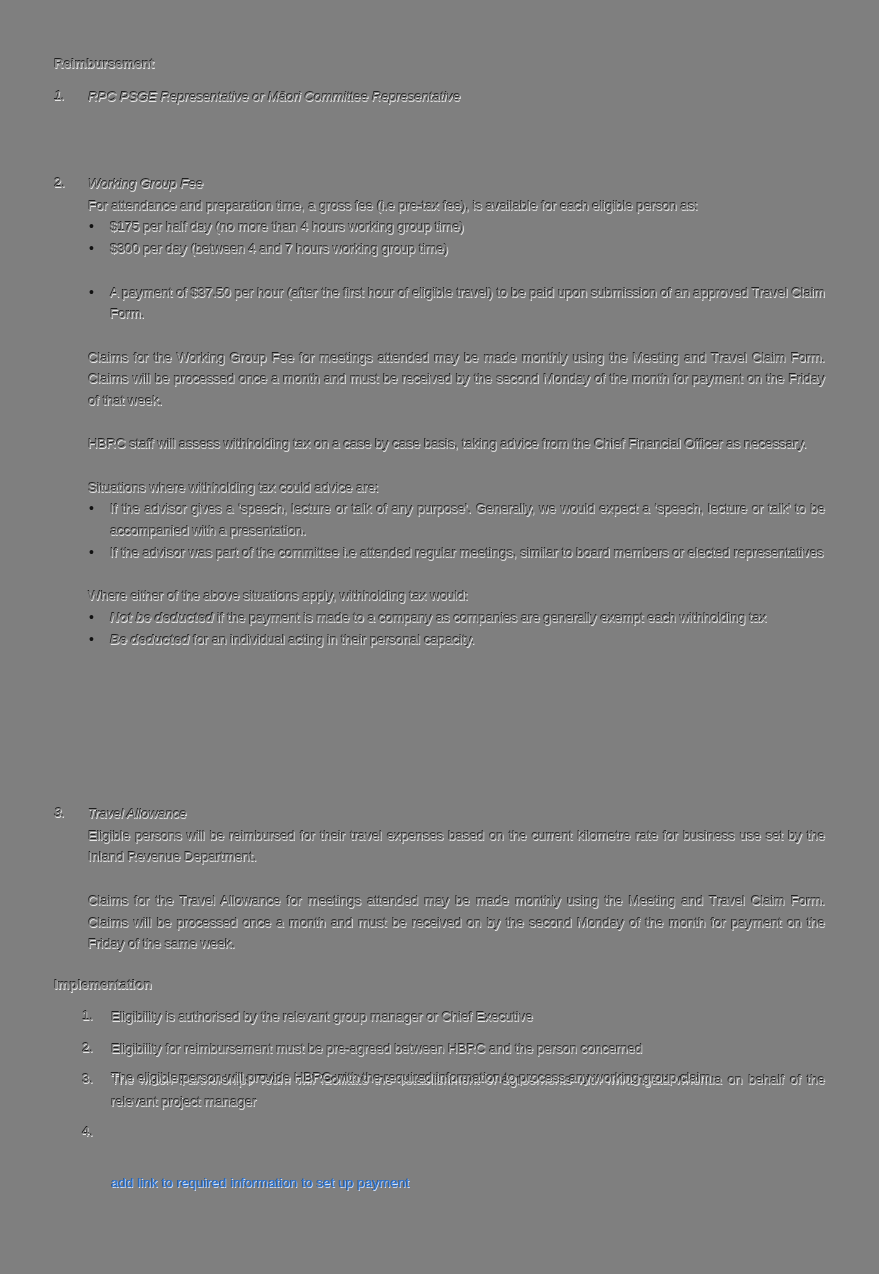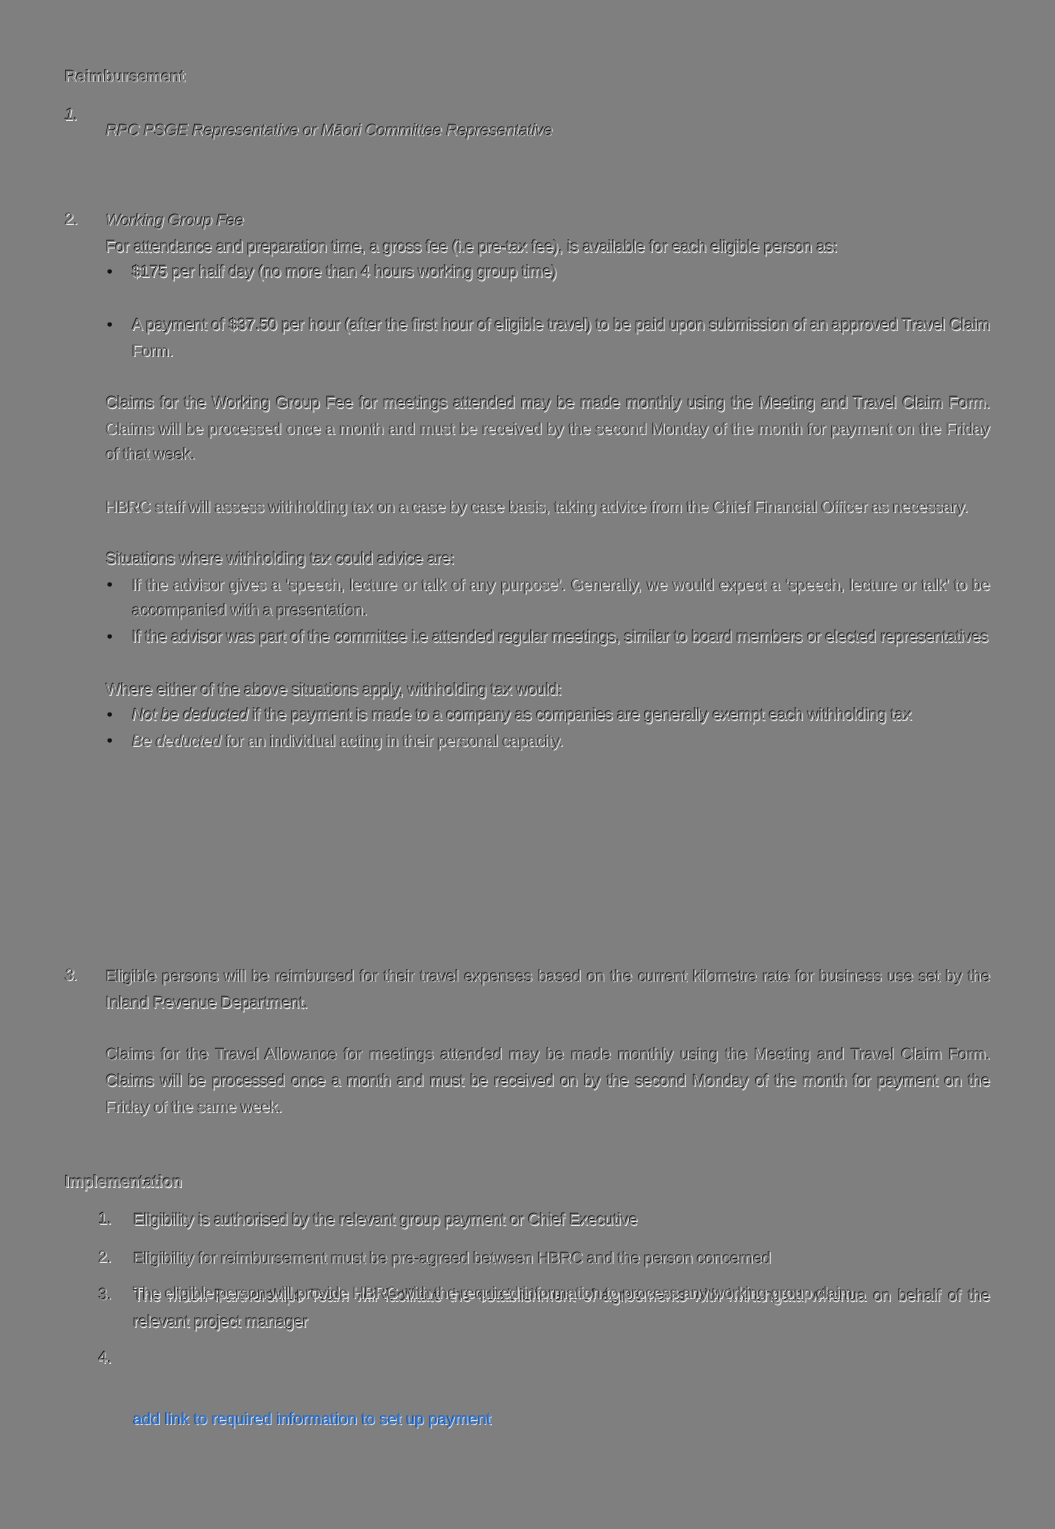--- a/index.html
+++ b/index.html
@@ -6,44 +6,45 @@
   body {
     width: 879px; height: 1274px; background: #7f7f7f; overflow: hidden;
     font-family: "Liberation Sans", sans-serif; font-size: 13.6px; color: #858585;
     position: relative;
   }
   .t { text-shadow: -0.6px -0.6px 0 #1e1e1e, 0.6px 0.6px 0 #e8e8e8; letter-spacing: -0.2px; }
   .h { position: absolute; left: 54px; font-weight: bold; color: #8a8a8a; }
   .num { position: absolute; left: 54px; }
   .blk { position: absolute; left: 88px; width: 737px; line-height: 21.7px; text-align: justify; }
   .it { font-style: italic; }
-  .bi { font-weight: normal; font-style: italic; }
+  .bi { font-weight: bold; font-style: italic; }
   ul { margin: 0; padding: 0; list-style: none; }
   ul li { position: relative; padding-left: 22px; }
   ul li::before { content: "\2022"; position: absolute; left: 1px; top: 0; color: #111; text-shadow: none; font-size: 14px; }
   .impl { position: absolute; left: 111px; width: 714px; line-height: 21.7px; text-align: justify; }
   .impl-num { position: absolute; left: 82px; }
   .link { position: absolute; left: 111px; color: #3c82dc; text-shadow: -0.5px -0.5px 0 #1b3f75, 0.5px 0.5px 0 #cfe2ff; }
 </style>
 </head>
 <body>
 
 <div class="t h" style="top:56px">Reimbursement</div>
 
 <div class="t num it" style="top:88px">1.</div>
-<div class="t blk" style="top:98px">
+<div class="t blk" style="top:86px">
   <div class="it">RPC PSGE Representative or Māori Committee Representative</div>
 </div>
 
 <div class="t num" style="top:175px">2.</div>
 <div class="t blk" style="top:173px">
   <div class="it">Working Group Fee</div>
   <div>For attendance and preparation time, a gross fee (i.e pre-tax fee), is available for each eligible person as:</div>
   <ul>
     <li>$175 per half day (no more than 4 hours working group time)</li>
+    <li> $300 per day (between 4 and 7 hours working group time)</li>
   </ul>
   <div style="height:21.7px"></div>
   <ul>
     <li>A payment of $37.50 per hour (after the first hour of eligible travel) to be paid upon submission of an approved  Travel Claim Form.</li>
   </ul>
   <div style="height:21.7px"></div>
   <div>Claims for the Working Group Fee for meetings attended may be made monthly using the Meeting and Travel Claim Form.  Claims will be processed once a month and must be received by the second Monday of the month for payment on the Friday of that week.</div>
   <div style="height:21.7px"></div>
   <div>HBRC staff will assess withholding tax on a case by case basis, taking advice from the Chief Financial Officer as necessary.</div>
   <div style="height:21.7px"></div>
@@ -55,29 +56,30 @@
   <div style="height:21.7px"></div>
   <div>Where either of the above situations apply, withholding tax would:</div>
   <ul>
     <li><span class="bi">Not be deducted</span><span> if the payment is made to a company as companies are generally exempt each withholding tax</span></li>
     <li><span class="bi">Be deducted</span><span> for an individual acting in their personal capacity.</span></li>
   </ul>
 </div>
 
 <div class="t num it" style="top:805px">3.</div>
 <div class="t blk" style="top:803px">
+  <div class="it">Travel Allowance</div>
   <div>Eligible persons will be reimbursed for their travel expenses based on the current kilometre rate for business use set by the Inland Revenue Department.</div>
   <div style="height:21.7px"></div>
   <div>Claims for the Travel Allowance for meetings attended may be made monthly using the Meeting and Travel Claim Form.  Claims will be processed once a month and must be received on by the second Monday of the month for payment on the Friday of the same week.</div>
 </div>
 
 <div class="t h" style="top:977px">Implementation</div>
 
 <div class="t impl-num" style="top:1008px">1.</div>
-<div class="t impl" style="top:1006px">Eligibility is authorised by the relevant group payment or Chief Executive</div>
+<div class="t impl" style="top:1006px">Eligibility is authorised by the relevant group manager or Chief Executive</div>
 
 <div class="t impl-num" style="top:1040px">2.</div>
 <div class="t impl" style="top:1038px">Eligibility for reimbursement must be pre-agreed  between HBRC and the person concerned</div>
 
 <div class="t impl-num" style="top:1071px">3.</div>
 <div class="t impl" style="top:1069px">The Māori Partnerships Team will facilitate the establishment of agreements with iwi/tangata whenua on behalf of the relevant project manager</div>
 
 <div class="t impl-num" style="top:1124px">4.</div>
 <div class="t impl" style="top:1067px">The eligible person will provide HBRC with the required information to process any working group claim</div>
 

